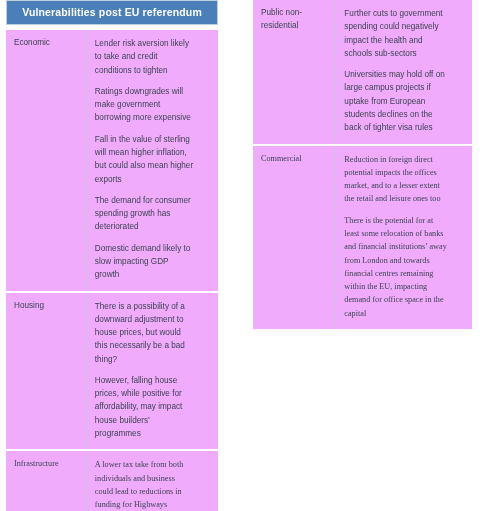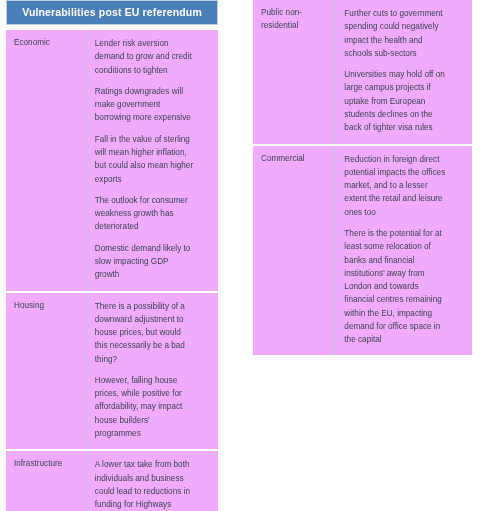--- a/index.html
+++ b/index.html
@@ -72,20 +72,21 @@
   .tbl td.cat {
     width: 36%;
     border-right: 1px solid #c2cada;
   }
   .tbl td.body {
     width: 64%;
     border-right: none;
   }
   .tbl tr:last-child td {
     border-bottom: none;
+    font-family: Liberation Serif, serif;
   }
 
   .cat-label {
     font-size: 8.2px;
     line-height: 1.55;
     color: #3d4451;
   }
   .para {
     font-size: 8.2px;
     line-height: 1.62;
@@ -107,24 +108,24 @@
       <span class="title-text">Vulnerabilities post EU referendum</span>
     </div>
 
     <table class="tbl">
       <tbody>
         <tr>
           <td class="cat">
             <div class="cat-label">Economic</div>
           </td>
           <td class="body">
-            <p class="para">Lender risk aversion demand to grow and credit conditions to tighten</p>
+            <p class="para">Lender risk aversion likely to take and credit conditions to tighten</p>
             <p class="para">Ratings downgrades will make government borrowing more expensive</p>
             <p class="para">Fall in the value of sterling will mean higher inflation, but could also mean higher exports</p>
-            <p class="para">The outlook for consumer weakness growth has deteriorated</p>
+            <p class="para">The demand for consumer spending growth has deteriorated</p>
             <p class="para">Domestic demand likely to slow impacting GDP growth</p>
           </td>
         </tr>
 
         <tr>
           <td class="cat">
             <div class="cat-label">Housing</div>
           </td>
           <td class="body">
             <p class="para">There is a possibility of a downward adjustment to house prices, but would this necessarily be a bad thing?</p>

